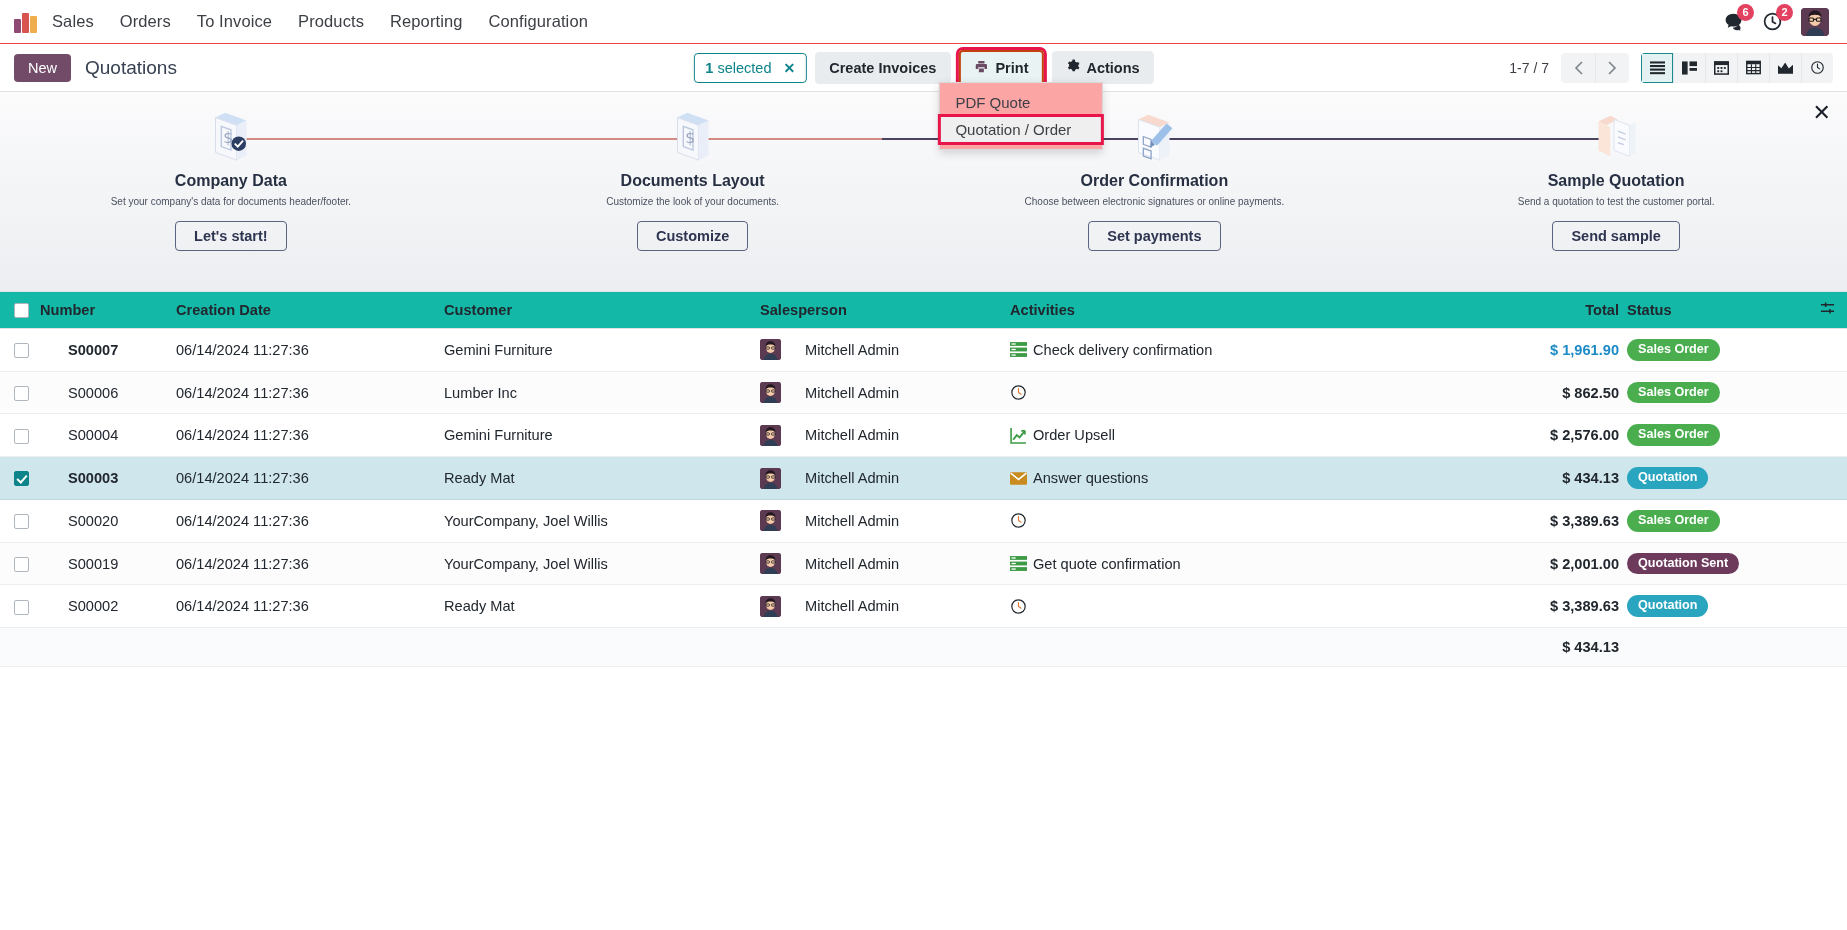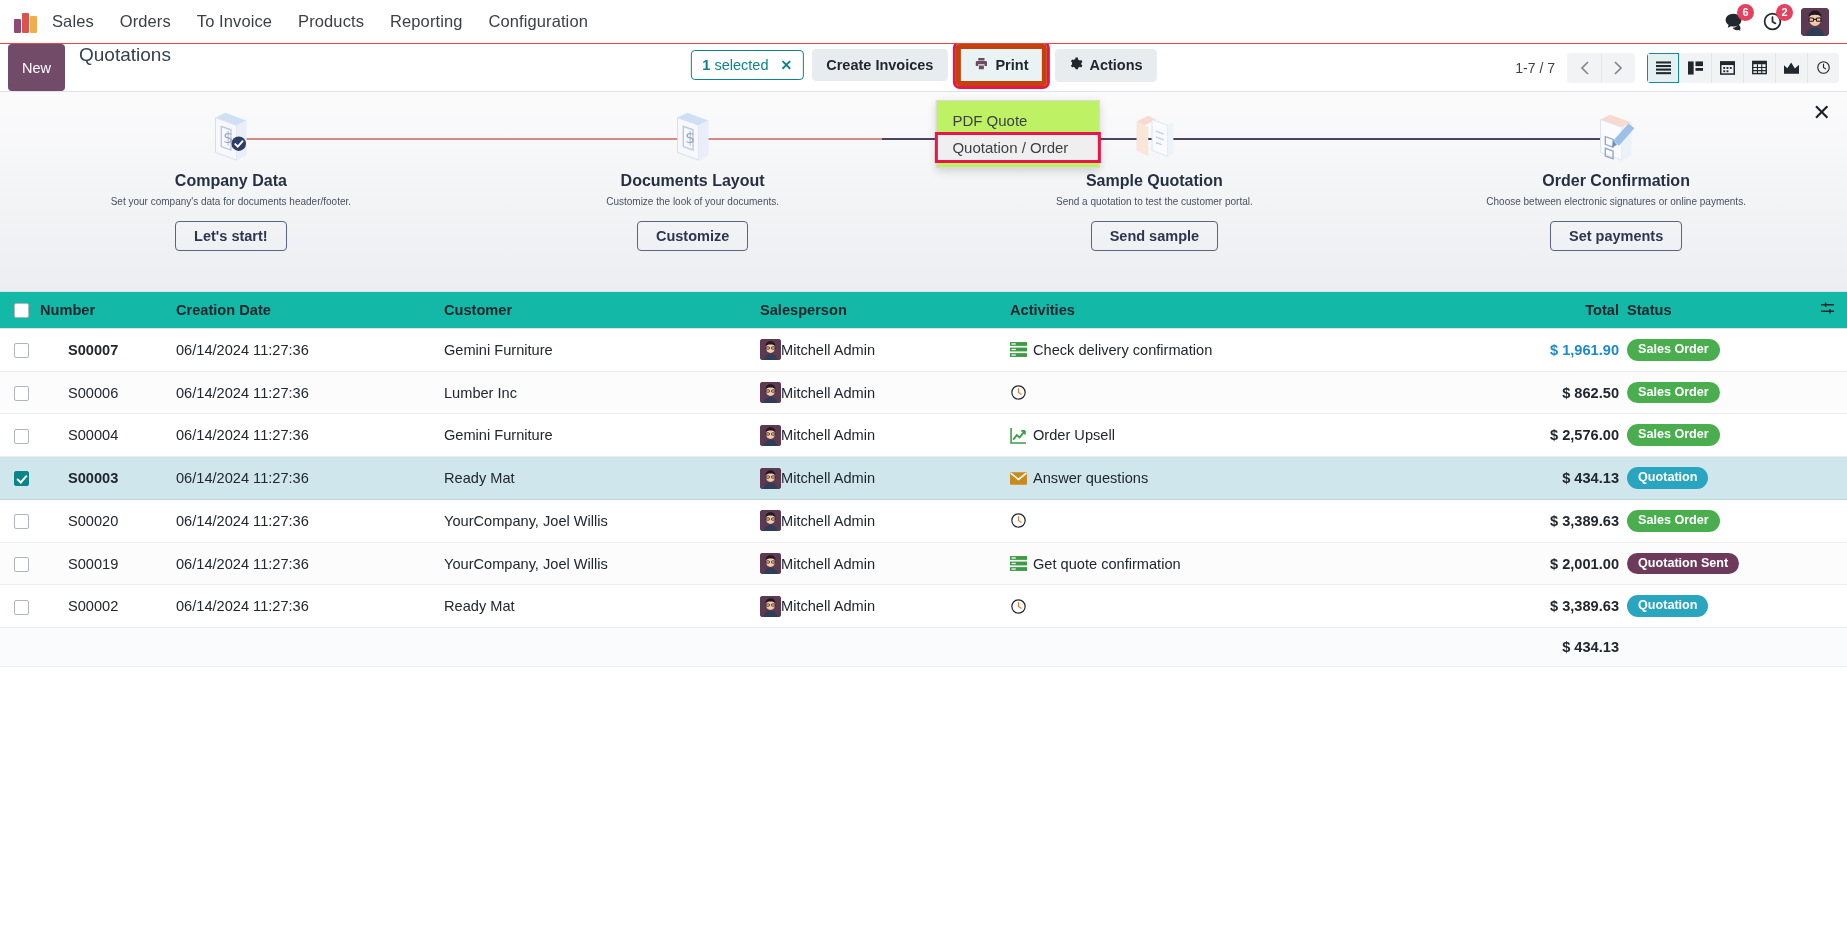--- a/index.html
+++ b/index.html
@@ -52,22 +52,22 @@
     width: 28px; height: 28px; border-radius: 4px;
     background: linear-gradient(160deg,#6d4460 0%, #4b2f45 100%);
     display: flex; align-items: center; justify-content: center;
     overflow: hidden; cursor: pointer;
   }
 
   
   .control-panel {
     height: 48px;
     background: #ffffff;
-    display: flex; 
-    padding: 0 8px;
+    display: flex; align-items: center;
+    padding: 0 14px;
     border-bottom: 1px solid #dfe2e7;
     position: relative;
     z-index: 25;
   }
   .btn-new {
     background: #714b67; color: #ffffff;
     border: none; border-radius: 4px;
     font-size: 14.5px; font-weight: 500;
     padding: 6px 14px; cursor: pointer;
     font-family: inherit;
@@ -90,30 +90,30 @@
   .chip-selected b { font-weight: 700; }
   .chip-x { font-size: 14px; font-weight: 700; line-height: 1; }
   .btn-grey {
     background: #e9ecef; border: 1px solid #e9ecef; color: #21272e;
     border-radius: 4px; font-size: 14.5px; font-weight: 600;
     padding: 7px 13px; cursor: pointer; white-space: nowrap;
     font-family: inherit; display: flex; align-items: center; gap: 7px;
   }
   .btn-print-wrap { position: relative; }
   .btn-print {
-    background: #e9f3f4; border: 5px solid #c2410c;
+    background: #e9f3f4; border: 2px solid #c2410c;
     outline: 3px solid #e8154a;
     border-radius: 4px;
   }
   .btn-print .glyph { color: #6b4a63; }
 
   .print-menu {
-    position: absolute; top: 56px; left: -20px;
+    position: absolute; top: 32px; left: -20px;
     min-width: 164px;
-    background: #bef264;
+    background: #fca5a5;
     border: 1px solid #d8dade;
     box-shadow: 0 3px 9px rgba(0,0,0,.16);
     padding: 6px 0;
     z-index: 40;
   }
   .menu-item {
     font-size: 15px; color: #3c3f45;
     padding: 5px 16px; cursor: pointer; white-space: nowrap;
   }
   .menu-item.highlighted {
@@ -230,21 +230,21 @@
     position: relative;
   }
   .cb.checked::after {
     content: ""; position: absolute; left: 4px; top: 1px;
     width: 4px; height: 8px; border: solid #fff;
     border-width: 0 2px 2px 0; transform: rotate(42deg);
   }
   .row-num { font-weight: 700; margin-left: 28px; }
   .row-num.normal { font-weight: 400; }
 
-  .sp-cell { display: flex; align-items: center; gap: 0; }
+  .sp-cell { display: flex; align-items: center; gap: 24px; }
   .sp-avatar {
     width: 21px; height: 21px; border-radius: 3px; flex: 0 0 auto;
     background: linear-gradient(160deg,#6d4460 0%, #46293f 100%);
     display: flex; align-items: center; justify-content: center; overflow: hidden;
   }
   .act-cell { display: flex; align-items: center; gap: 6px; }
   .act-icon { width: 17px; height: 17px; flex: 0 0 auto; display: block; }
   .total-cell { text-align: right; padding-right: 8px !important; font-weight: 700; }
   .total-blue { color: #1b8ac7; font-weight: 700; }
 
@@ -453,47 +453,47 @@
         </svg>
       </div>
       <div class="ob-title">Documents Layout</div>
       <div class="ob-desc">Customize the look of your documents.</div>
       <button class="ob-btn">Customize</button>
     </div>
 
     <div class="ob-step">
       <div class="ob-icon">
         <svg width="62" height="62" viewBox="0 0 64 64">
-          <path d="M14 18l12-6 8 4-12 6z" fill="#f7d9cd"></path>
-          <path d="M14 18v30l12 6V24z" fill="#fbe4d8"></path>
-          <path d="M30 16l16 6v32l-16-6z" fill="#f9fbfe" stroke="#dde3ee" stroke-width="1"></path>
-          <path d="M46 22l6-3v32l-6 3z" fill="#eef2f9"></path>
-          <path d="M34 28l8 3M34 34l8 3M34 40l6 2" stroke="#c4cfe2" stroke-width="1.4"></path>
-        </svg>
-      </div>
-      <div class="ob-title">Sample Quotation</div>
-      <div class="ob-desc">Send a quotation to test the customer portal.</div>
-      <button class="ob-btn">Send sample</button>
-    </div>
-
-    <div class="ob-step">
-      <div class="ob-icon">
-        <svg width="62" height="62" viewBox="0 0 64 64">
           <path d="M16 16l10-5 22 8-10 5z" fill="#f7d9cd"></path>
           <path d="M16 16v34l22 8V24z" fill="#fafbfe" stroke="#dde3ee" stroke-width="1"></path>
           <path d="M38 24l10-5v34l-10 5z" fill="#edf1f8"></path>
           <rect x="21" y="26" width="8" height="8" fill="none" stroke="#93a6c8" stroke-width="1.4" transform="skewY(20)"></rect>
           <rect x="21" y="38" width="8" height="8" fill="none" stroke="#93a6c8" stroke-width="1.4" transform="skewY(20)"></rect>
           <path d="M45 20l6 5-16 18-6-5z" fill="#9cc0e8"></path>
           <path d="M29 38l-1 7 5-3z" fill="#6f8fbd"></path>
         </svg>
       </div>
       <div class="ob-title">Order Confirmation</div>
       <div class="ob-desc">Choose between electronic signatures or online payments.</div>
       <button class="ob-btn">Set payments</button>
+    </div>
+
+    <div class="ob-step">
+      <div class="ob-icon">
+        <svg width="62" height="62" viewBox="0 0 64 64">
+          <path d="M14 18l12-6 8 4-12 6z" fill="#f7d9cd"></path>
+          <path d="M14 18v30l12 6V24z" fill="#fbe4d8"></path>
+          <path d="M30 16l16 6v32l-16-6z" fill="#f9fbfe" stroke="#dde3ee" stroke-width="1"></path>
+          <path d="M46 22l6-3v32l-6 3z" fill="#eef2f9"></path>
+          <path d="M34 28l8 3M34 34l8 3M34 40l6 2" stroke="#c4cfe2" stroke-width="1.4"></path>
+        </svg>
+      </div>
+      <div class="ob-title">Sample Quotation</div>
+      <div class="ob-desc">Send a quotation to test the customer portal.</div>
+      <button class="ob-btn">Send sample</button>
     </div>
 
   </div>
 </div>
 
 <div class="list-wrap">
   <table class="olist">
     <thead>
       <tr>
         <th class="c-check">

